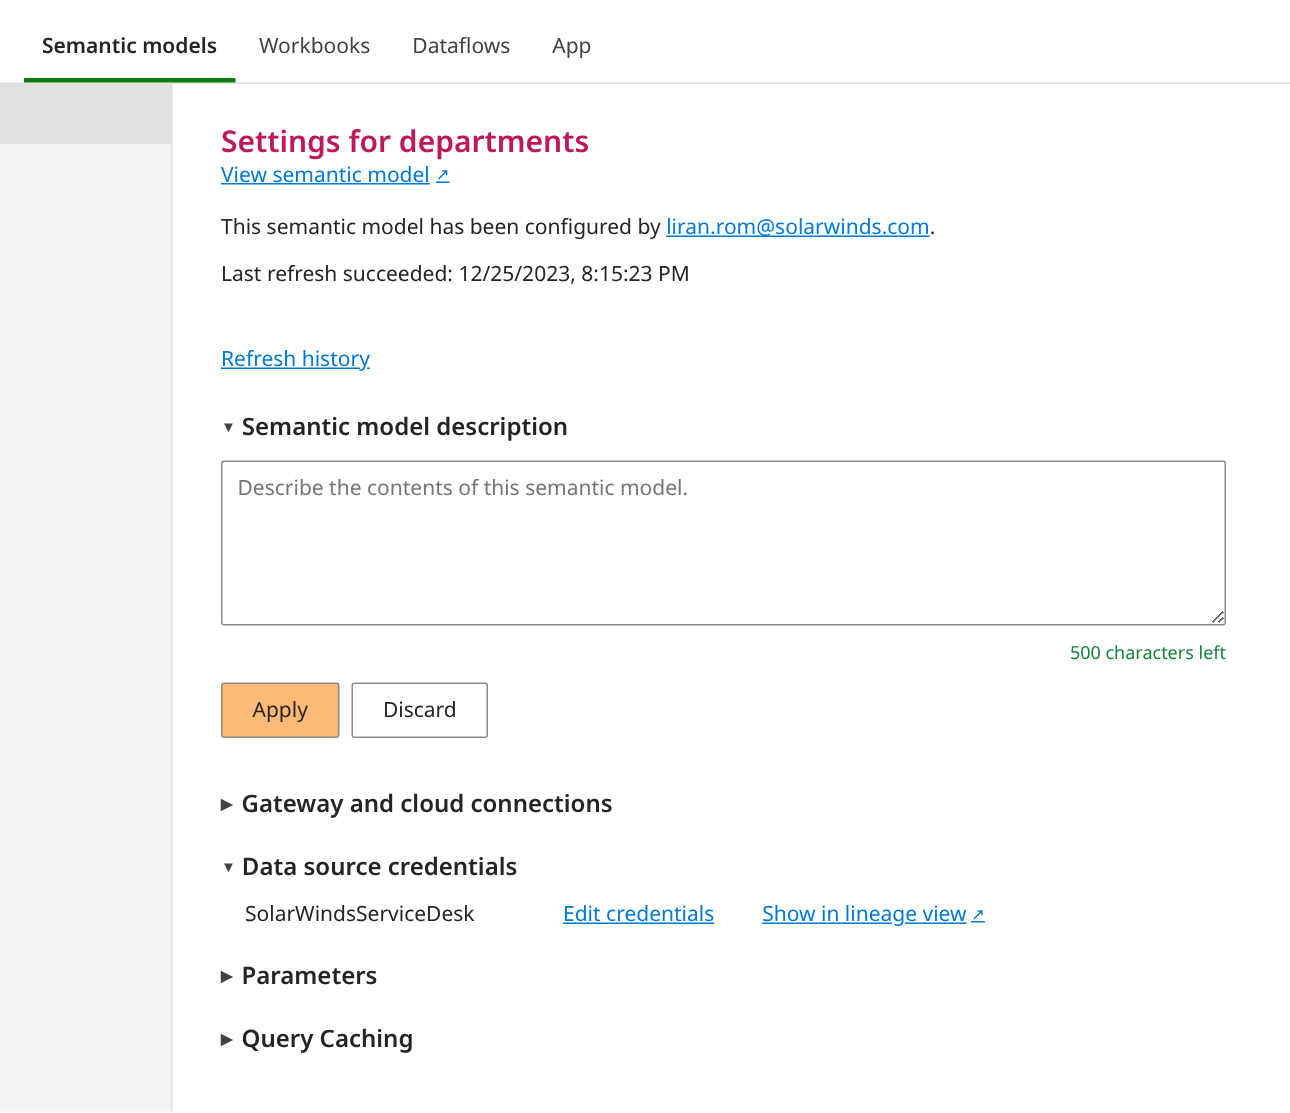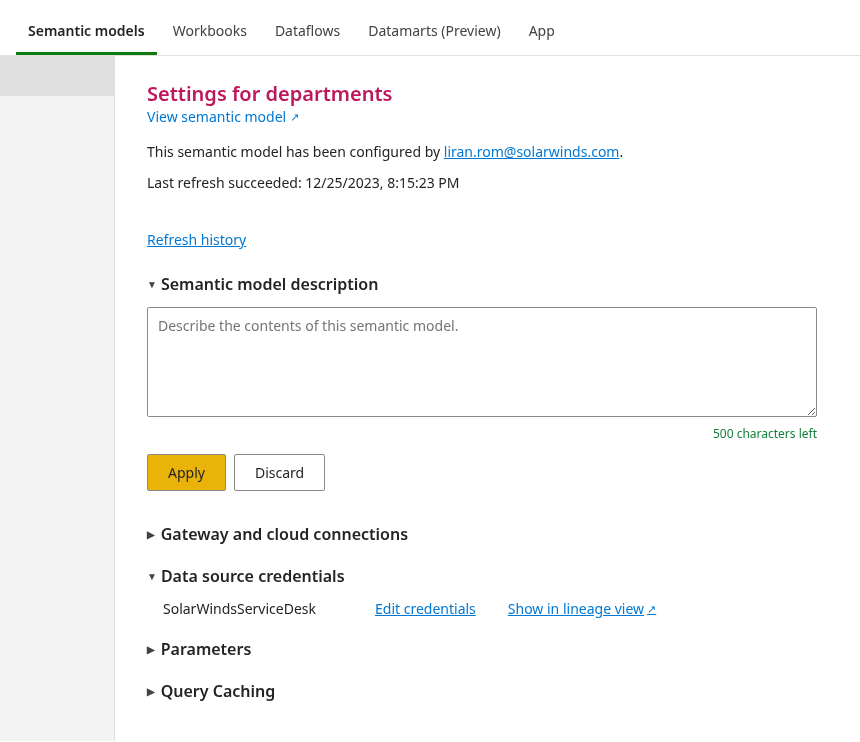--- a/index.html
+++ b/index.html
@@ -63,20 +63,21 @@
 
     .page-title {
       font-size: 20px;
       font-weight: 600;
       color: #be185d;
       margin-bottom: 0;
     }
 
     .view-model-link {
       color: #0078d4;
+      text-decoration: underline;
       cursor: pointer;
       font-size: 14px;
       display: inline-flex;
       align-items: center;
       gap: 4px;
       margin-bottom: 16px;
     }
     .external-icon {
       font-size: 11px;
     }
@@ -149,21 +150,21 @@
     }
 
     .btn {
       padding: 8px 20px;
       font-size: 14px;
       cursor: pointer;
       border-radius: 2px;
       font-family: inherit;
     }
     .btn-apply {
-      background: #eab308;
+      background: #fdba74;
       border: 1px solid #8a8a8a;
       color: #242424;
     }
     .btn-discard {
       background: #fff;
       border: 1px solid #8a8a8a;
       color: #242424;
       text-align: right;
     }
 
@@ -218,21 +219,20 @@
       gap: 3px;
     }
   </style>
 </head>
 <body>
 
 <nav class="top-nav">
   <div class="nav-tab active">Semantic models</div>
   <div class="nav-tab">Workbooks</div>
   <div class="nav-tab">Dataflows</div>
-  <div class="nav-tab">Datamarts (Preview)</div>
   <div class="nav-tab">App</div>
 </nav>
 
 <div class="layout">
 
   <div class="sidebar">
     <div class="sidebar-item"></div>
   </div>
 
   <main class="main">

